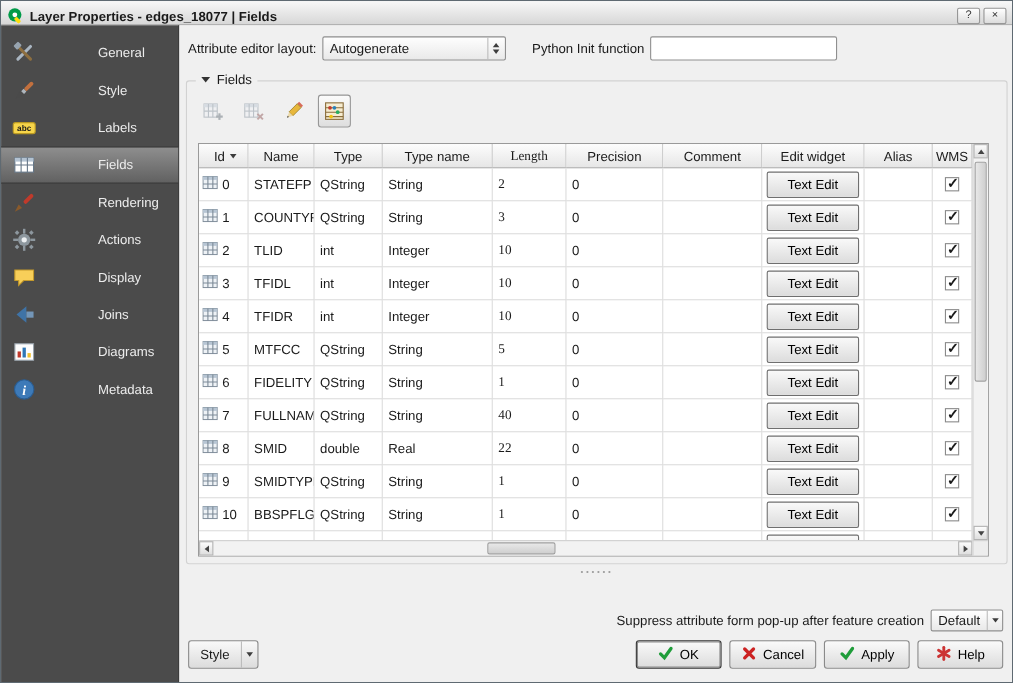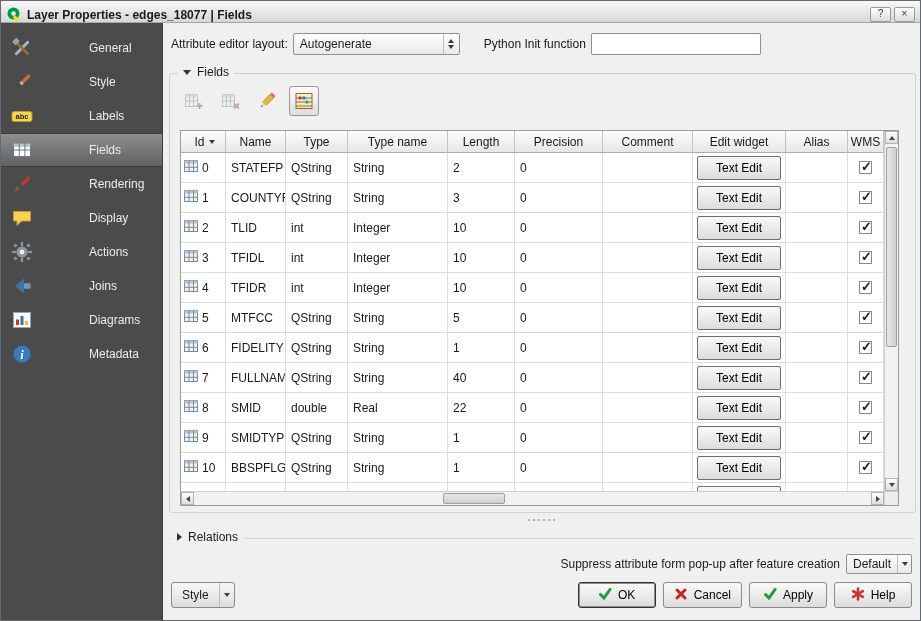--- a/index.html
+++ b/index.html
@@ -47,21 +47,21 @@
   .table-wrap { position:absolute; left:10px; top:56px; width:719px; height:376px; border:1px solid #9a9a9a; background:#fff; }
   .thead { display:flex; height:22px; }
   .th { background:linear-gradient(#fdfdfd,#e6e6e6); border-right:1px solid #c2c2c2; border-bottom:1px solid #adadad; display:flex; align-items:center; justify-content:center; gap:4px; font-size:12px; overflow:hidden; white-space:nowrap; }
   .tbody { height:338px; overflow:hidden; background:#fff; }
   .trow { display:flex; height:30px; background:#fff; }
   .td { border-right:1px solid #dcdcdc; border-bottom:1px solid #dcdcdc; display:flex; align-items:center; padding:0 5px; font-size:12px; overflow:hidden; white-space:nowrap; }
   .c-id    { width:45px; gap:4px; padding-left:3px; }
   .c-name  { width:60px; }
   .c-type  { width:62px; }
   .c-tname { width:100px; }
-  .c-len   { width:67px; }
+  .c-len   { width:67px;font-family:Liberation Serif, serif; }
   .c-prec  { width:88px; }
   .c-comm  { width:90px; }
   .c-widget{ width:93px; justify-content:center; padding:0 4px; }
   .c-alias { width:62px; }
   .c-wms   { width:36px; justify-content:center; }
   .te-btn { width:100%; height:24px; border:1px solid #6f6f6f; border-radius:2px; background:linear-gradient(#f9f9f9,#dcdcdc); font:inherit; }
   .checkbox { width:13px; height:13px; border:1px solid #8a8a8a; background:#fff; position:relative; flex:0 0 auto; }
   .checkbox.checked::after { content:"\2713"; position:absolute; left:1px; top:-3px; font-size:13px; font-weight:bold; color:#1a1a1a; }
 
   
@@ -163,43 +163,43 @@
             <svg width="22" height="22" viewBox="0 0 22 22">
               <rect x="9.7" y="0.5" width="3.6" height="11" rx="1.6" fill="#c03a2b" transform="rotate(45 11 11)"></rect>
               <path d="M6 13 L9 16 L2.5 19.5 Z" fill="#8a5a2b"></path>
             </svg>
           </span>
         <span>Rendering</span>
       </div>
       <div class="side-item">
         <span class="si">
             <svg width="22" height="22" viewBox="0 0 22 22">
-              <path d="M2.5 4.5 h17 v9.5 h-9 l-4.5 4.5 v-4.5 h-3.5 z" fill="#f8cf59" stroke="#c49a2c"></path>
-            </svg>
-          </span>
-        <span>Display</span>
-      </div>
-      <div class="side-item">
-        <span class="si">
-            <svg width="22" height="22" viewBox="0 0 22 22">
               <g fill="#8d979e">
                 <circle cx="11" cy="11" r="5.6"></circle>
                 <rect x="9.9" y="1" width="2.2" height="4.4"></rect>
                 <rect x="9.9" y="16.6" width="2.2" height="4.4"></rect>
                 <rect x="1" y="9.9" width="4.4" height="2.2"></rect>
                 <rect x="16.6" y="9.9" width="4.4" height="2.2"></rect>
                 <rect x="3" y="3" width="3" height="3" transform="rotate(45 4.5 4.5)"></rect>
                 <rect x="16" y="3" width="3" height="3" transform="rotate(45 17.5 4.5)"></rect>
                 <rect x="3" y="16" width="3" height="3" transform="rotate(45 4.5 17.5)"></rect>
                 <rect x="16" y="16" width="3" height="3" transform="rotate(45 17.5 17.5)"></rect>
               </g>
               <circle cx="11" cy="11" r="2.4" fill="#eceff1"></circle>
             </svg>
           </span>
         <span>Actions</span>
+      </div>
+      <div class="side-item">
+        <span class="si">
+            <svg width="22" height="22" viewBox="0 0 22 22">
+              <path d="M2.5 4.5 h17 v9.5 h-9 l-4.5 4.5 v-4.5 h-3.5 z" fill="#f8cf59" stroke="#c49a2c"></path>
+            </svg>
+          </span>
+        <span>Display</span>
       </div>
       <div class="side-item">
         <span class="si">
             <svg width="22" height="22" viewBox="0 0 22 22">
               <path d="M13 3.5 L4 11 L13 18.5 Z" fill="#3f73a6"></path>
               <rect x="13" y="8.2" width="6.5" height="5.6" fill="#7396b8"></rect>
             </svg>
           </span>
         <span>Joins</span>
       </div>
@@ -631,27 +631,20 @@
 
       <div class="splitter">
         <i></i>
           <i></i>
           <i></i>
           <i></i>
           <i></i>
           <i></i>
       </div>
 
-      <div class="relations-group">
-        <div class="relations-line"></div>
-        <div class="relations-title">
-          <i class="tri-right"></i>
-          <span>Relations</span>
-        </div>
-      </div>
 
       <div class="suppress-row">
         <span class="lbl">Suppress attribute form pop-up after feature creation</span>
         <div class="combo suppress-combo">
           <span class="val">Default</span>
           <span class="spin" style="width:14px;">
               <i class="tri-down"></i>
             </span>
         </div>
       </div>

